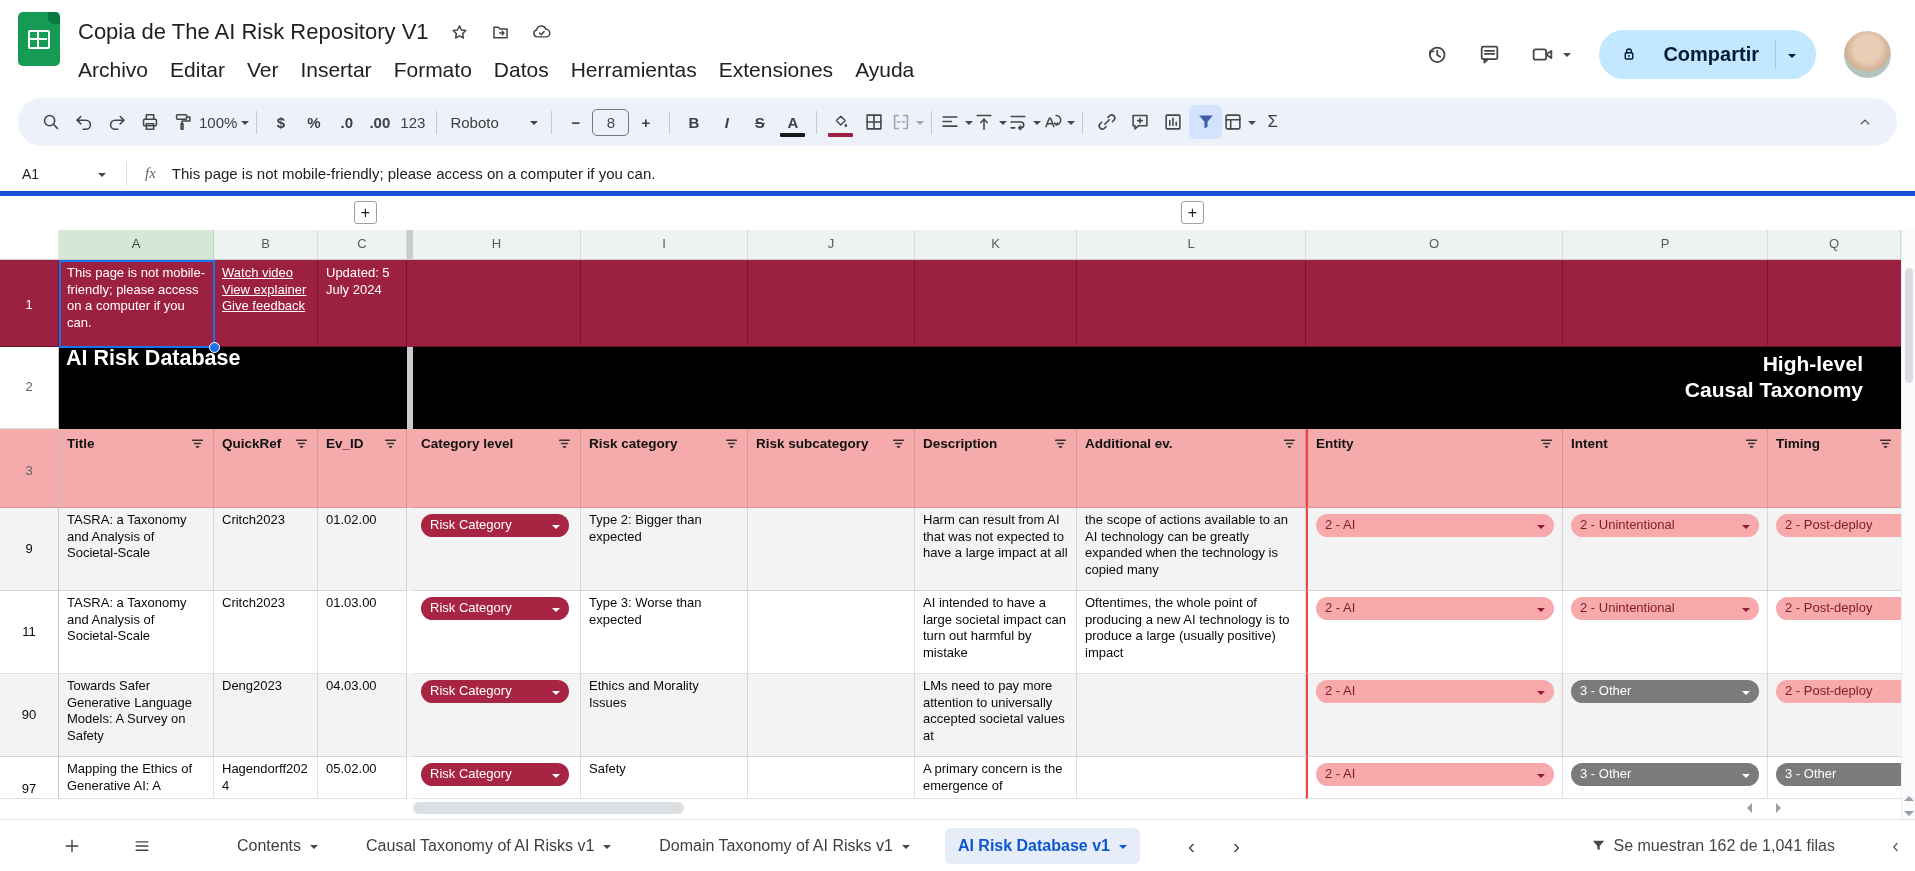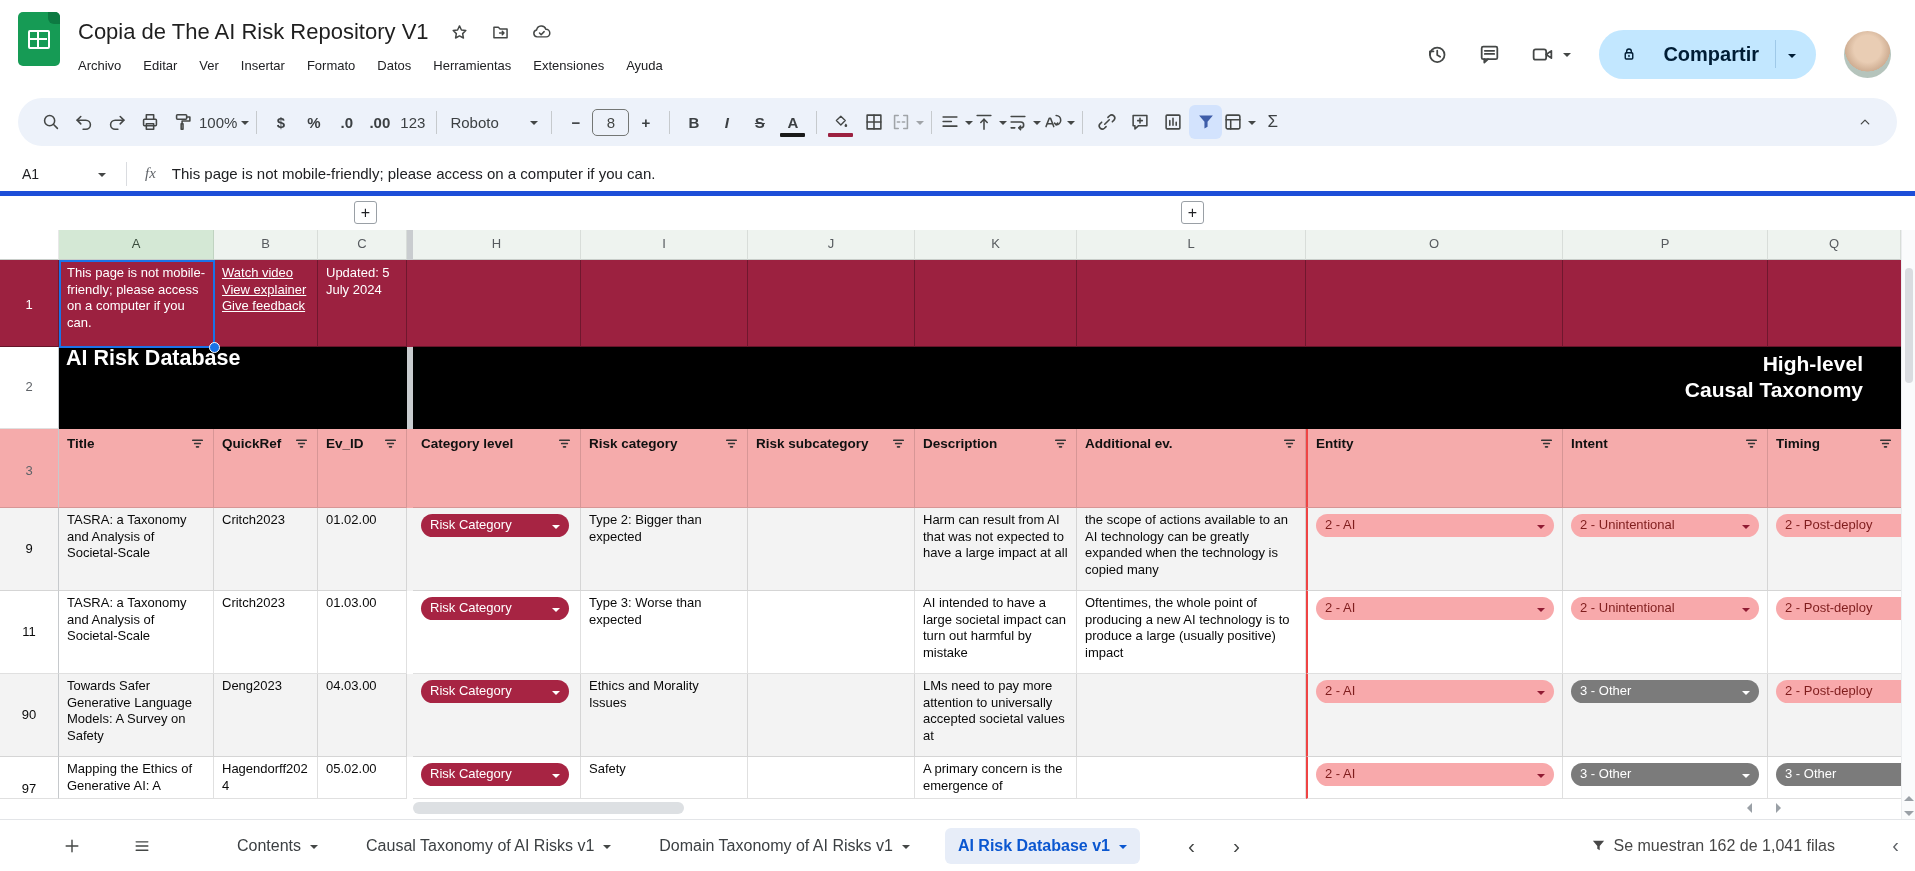--- a/index.html
+++ b/index.html
@@ -16,21 +16,21 @@
         background:#0d7a42; border-radius:0 5px 0 6px; }
   .logo .grid9 { position:absolute; left:10px; top:18px; width:22px; height:19px;
         border:2.5px solid #fff; border-radius:2px; }
   .logo .grid9:before { content:""; position:absolute; left:6.5px; top:-1px; width:2.5px; height:16px; background:#fff; }
   .logo .grid9:after  { content:""; position:absolute; left:-1px; top:5.5px; width:18px; height:2.5px; background:#fff; }
   .title-area { margin-left:18px; }
   .title-row { display:flex; align-items:center; gap:20px; height:40px; }
   .doc-title { font-size:22px; color:#1f1f1f; }
   .title-row .ic { width:21px; height:21px; }
   .menubar { display:flex; gap:4px; margin-top:2px; margin-left:-9px; }
-  .menu-item { font-size:13px; padding:4px 9px; border-radius:5px; cursor:default; }
+  .menu-item { font-size:21px; padding:4px 9px; border-radius:5px; cursor:default; }
   .top-actions { margin-left:auto; display:flex; align-items:center; gap:28px; padding-right:10px; }
   .top-actions .ic { width:25px; height:25px; }
   .cam-group { display:flex; align-items:center; gap:8px; }
   .share-btn { height:49px; border-radius:25px; background:#c2e7ff; color:#001d35;
        display:flex; align-items:center; padding:0 8px 0 20px; }
   .share-btn .ic { width:20px; height:20px; stroke:#001d35; }
   .share-label { font-size:20px; margin:0 16px 0 24px; font-weight:700; }
   .share-sep { width:1px; height:28px; background:#9fc9e8; }
   .share-car { padding:0 12px; }
   .share-car .car { border-top-color:#001d35; }

